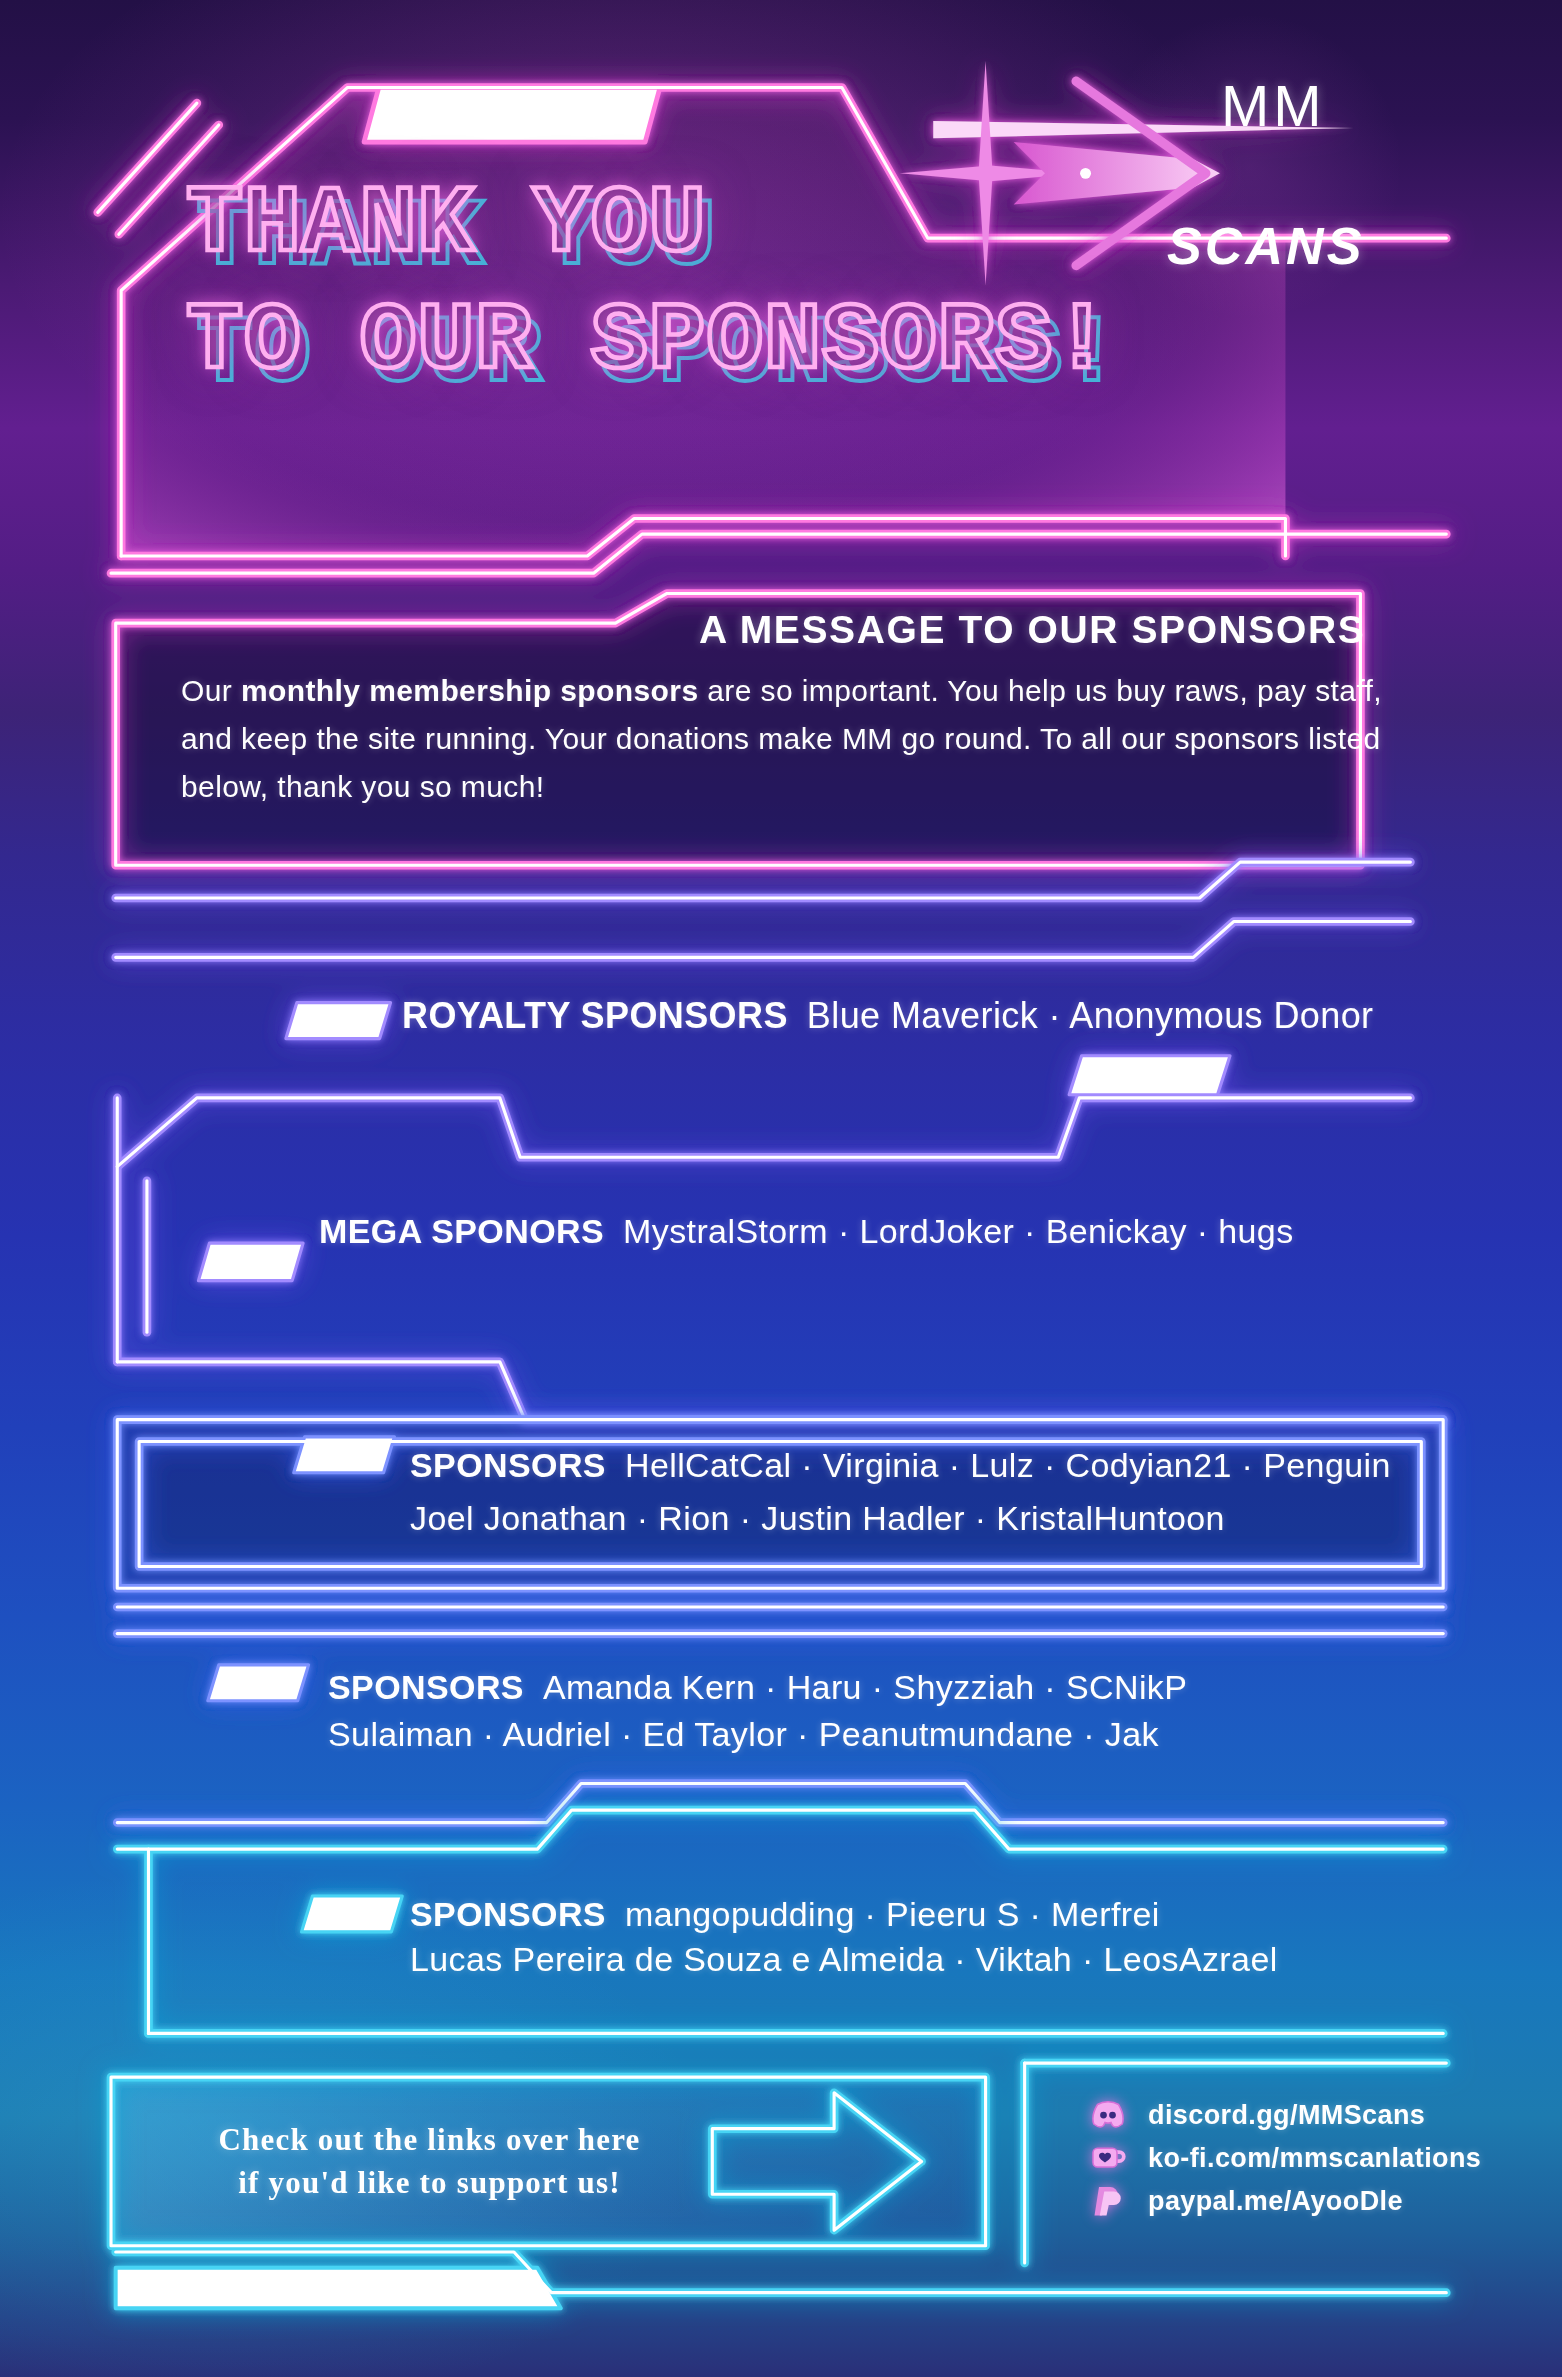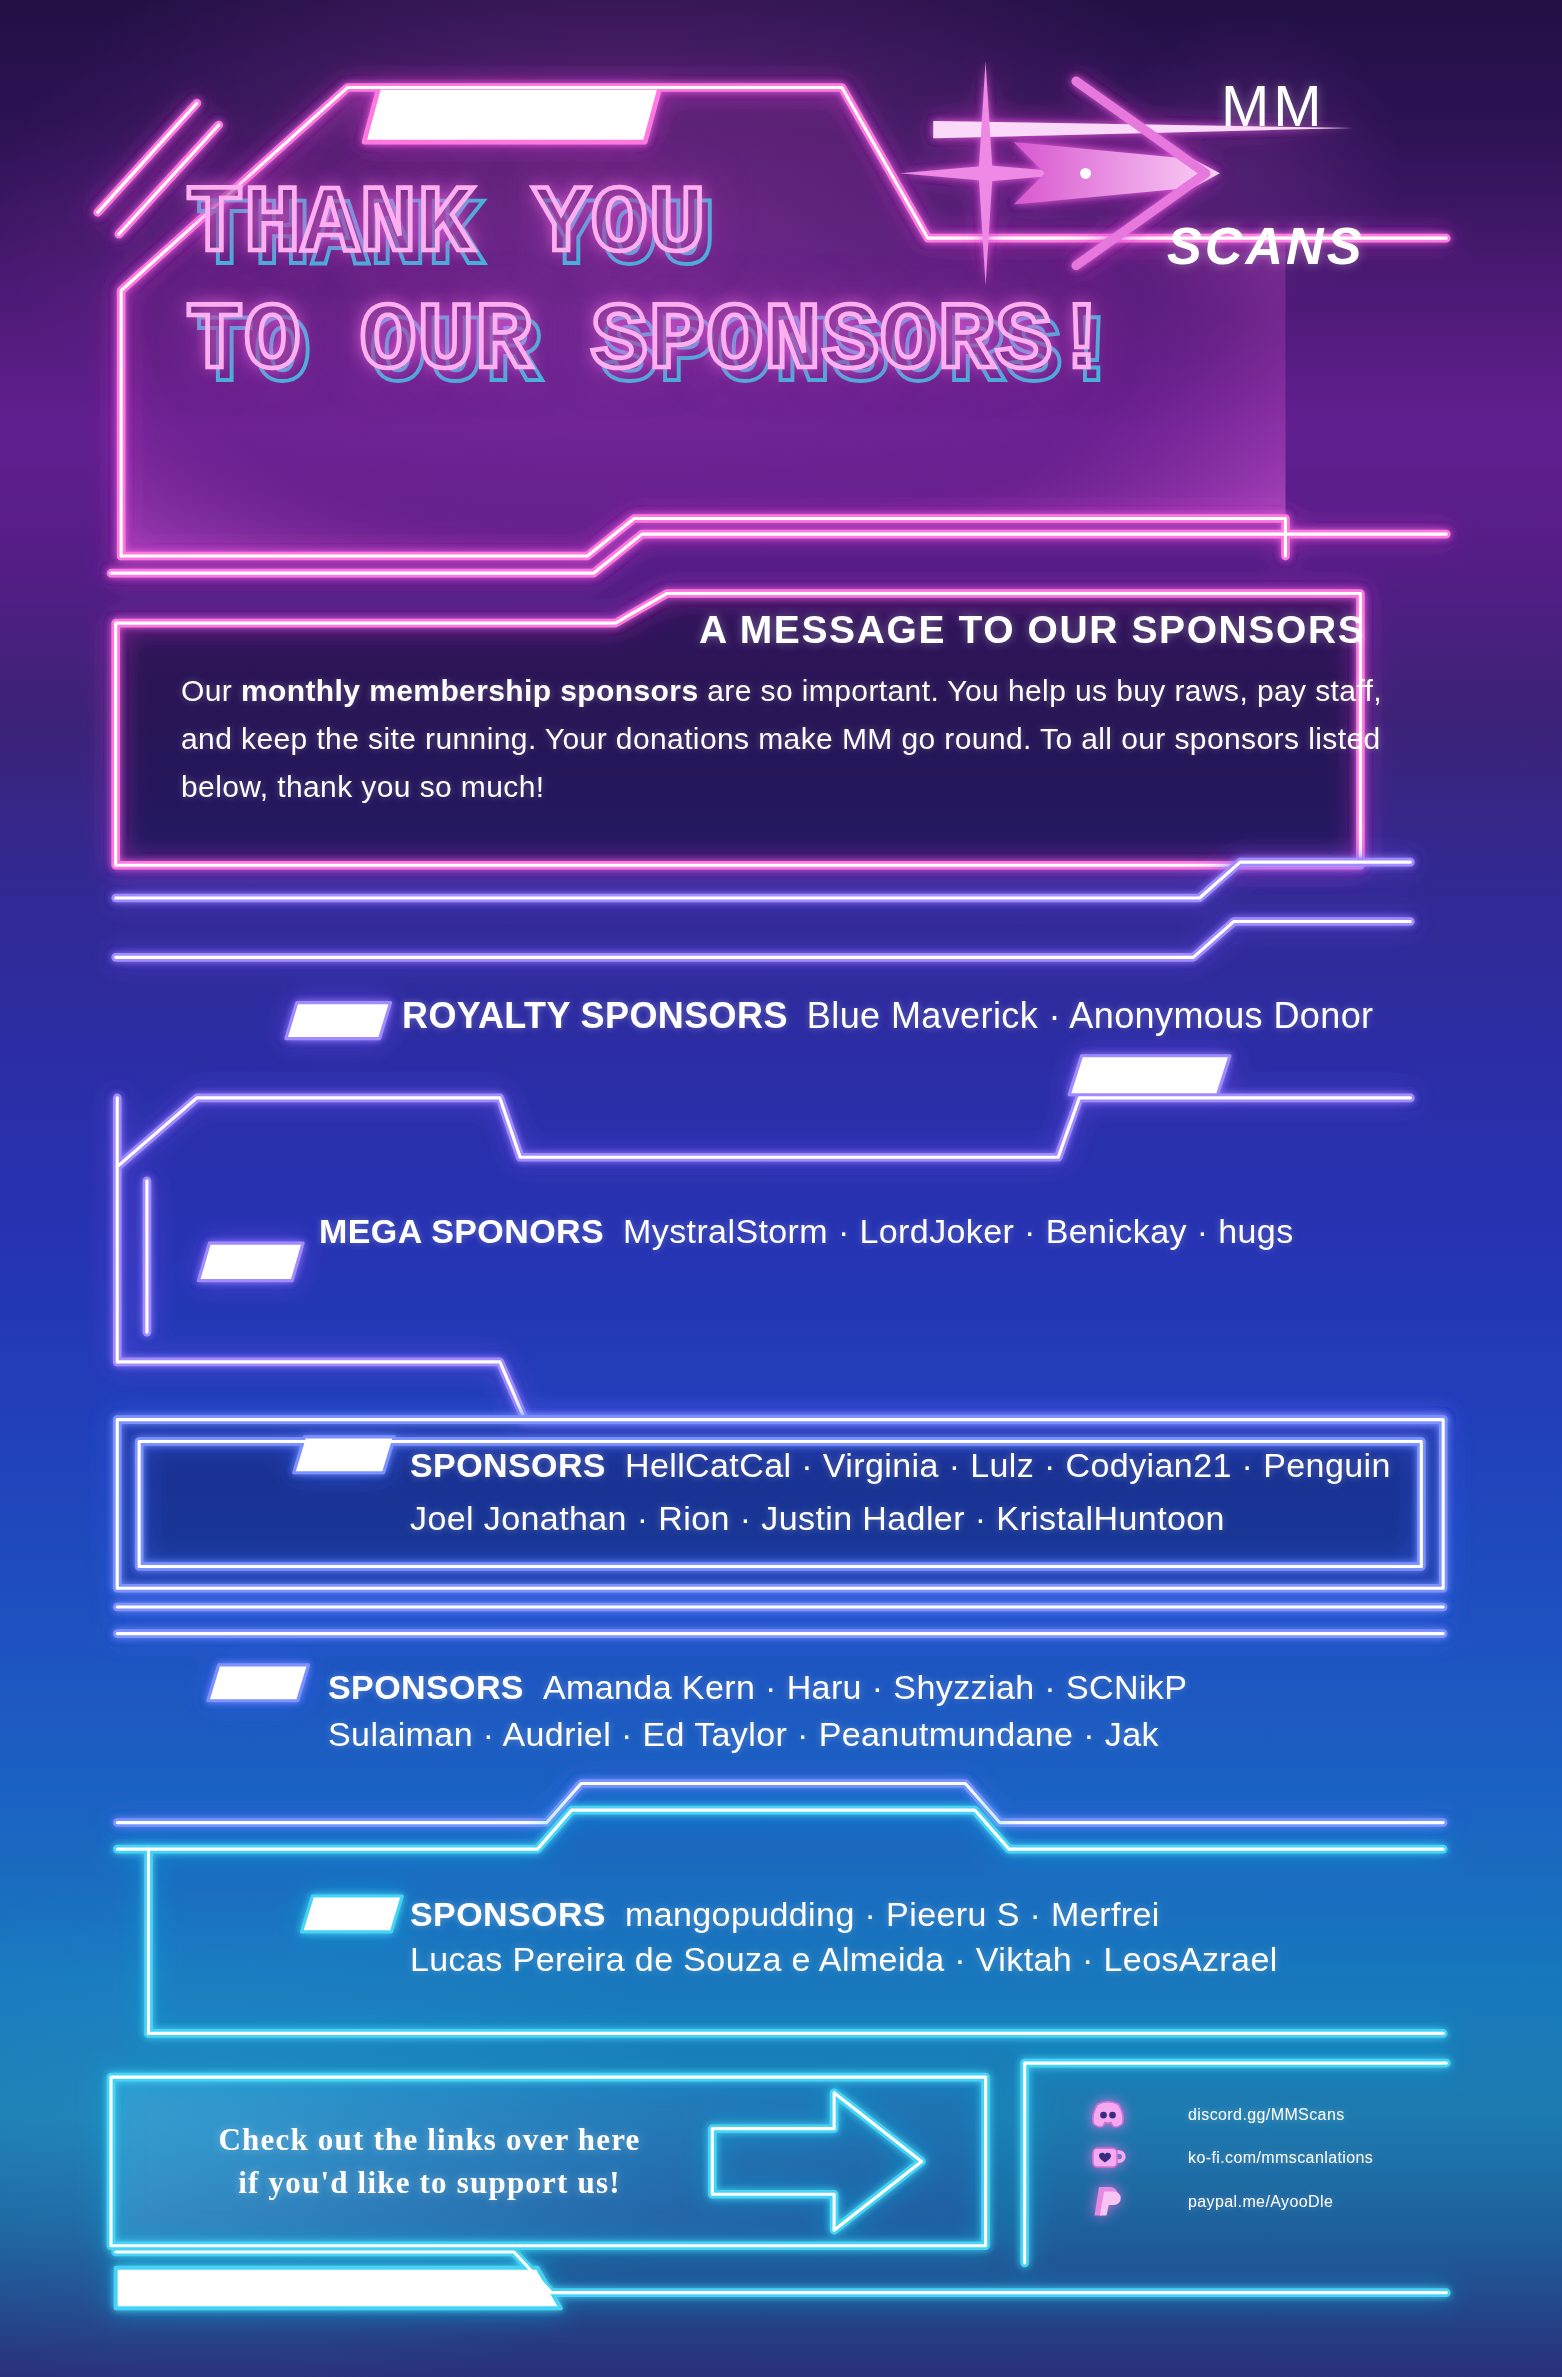--- a/index.html
+++ b/index.html
@@ -63,22 +63,22 @@
   .tier-s3{left:410px;top:1892px;line-height:45px;}
 
   
   .cta{position:absolute;left:160px;top:2118px;width:539px;text-align:center;
     font-size:31px;font-weight:700;line-height:43px;letter-spacing:1.2px;
     text-shadow:0 0 9.4px rgba(255,255,255,.35);font-family:Liberation Serif, serif;}
   .links{position:absolute;left:1090px;top:2098px;}
   .link-row{display:flex;align-items:center;height:34px;margin-bottom:9.4px;cursor:pointer;}
   .licon{width:36px;height:36px;margin-right:22px;flex:0 0 auto;filter:drop-shadow(0 0 6.2px rgba(244,122,232,.8));}
   .licon svg{width:36px;height:36px;display:block;}
-  .llabel{font-size:16px;font-weight:400;letter-spacing:0.4px;white-space:nowrap;
-    text-shadow:0 0 7.8px rgba(255,255,255,.3);margin-left:40px;}
+  .llabel{font-size:27px;font-weight:700;letter-spacing:0.4px;white-space:nowrap;
+    text-shadow:0 0 7.8px rgba(255,255,255,.3);}
 </style>
 </head>
 <body>
 
 <div class="stage">
 
   <svg class="deco" viewBox="0 0 2000 3044" xmlns="http://www.w3.org/2000/svg">
     <defs>
       <filter id="fPink" x="-60%" y="-60%" width="220%" height="220%">
         <feDropShadow dx="0" dy="0" stdDeviation="5" flood-color="#e85cdf" flood-opacity="0.95"></feDropShadow>

